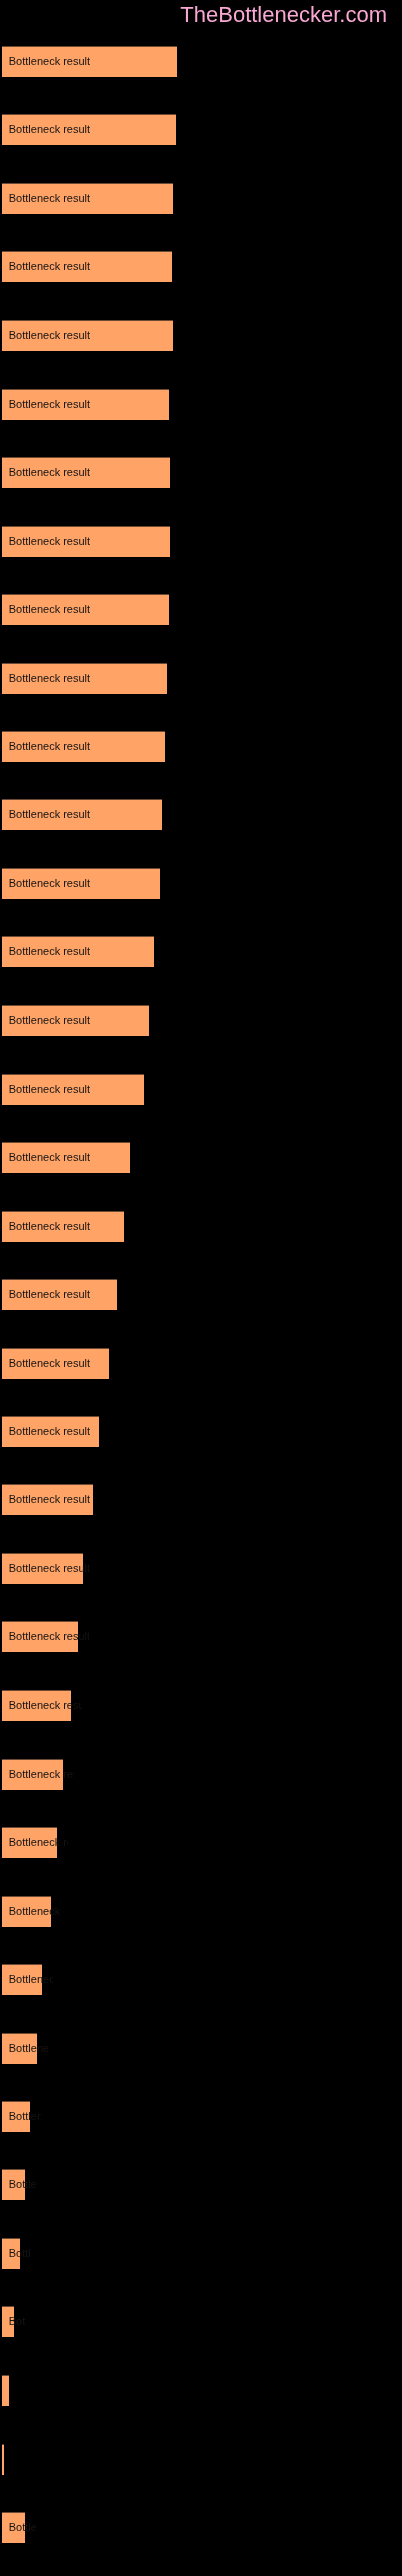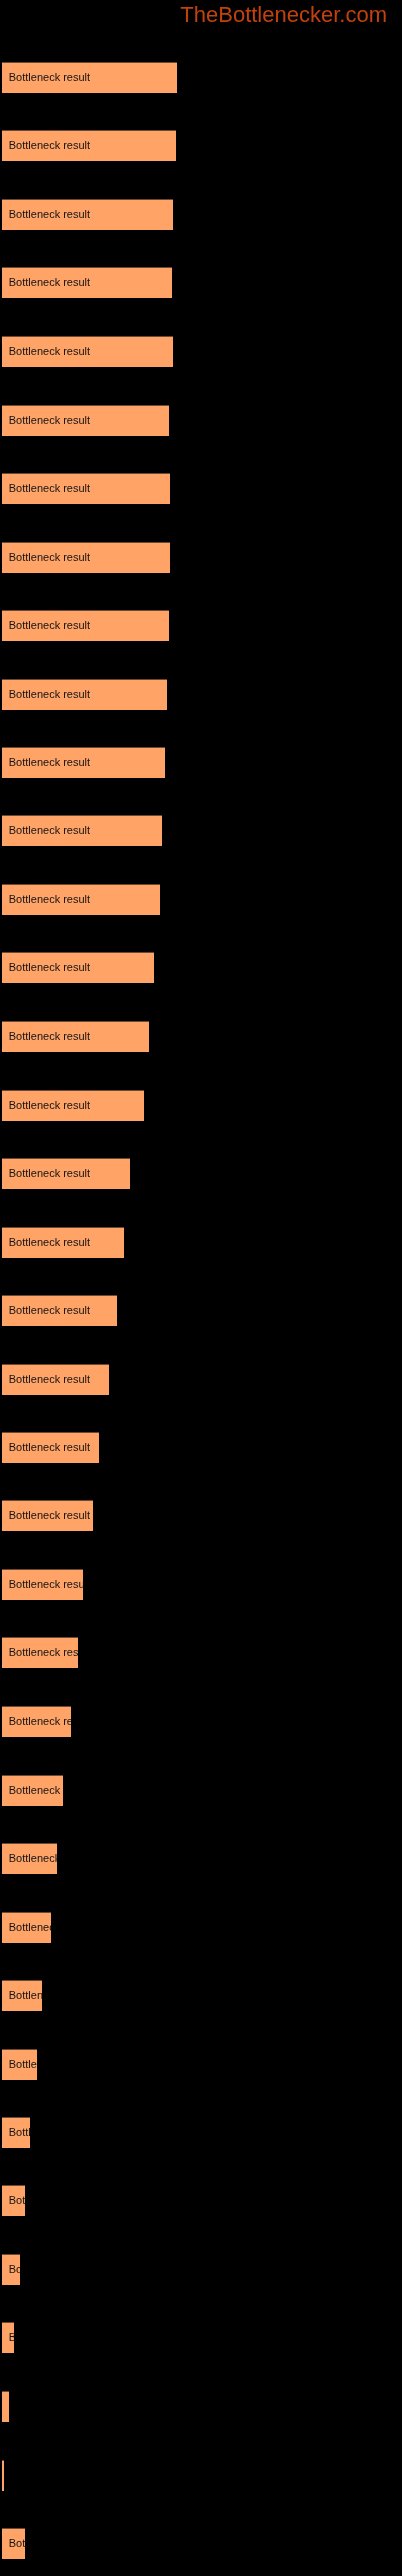--- a/index.html
+++ b/index.html
@@ -21,21 +21,21 @@
     width: 403px;
     height: 2576px;
     background: #000000;
   }
   #watermark {
     position: absolute;
     right: 16px;
     top: 1.6px;
     font-family: "Liberation Sans", sans-serif;
     font-size: 22px;
-    color: #c2410c;
+    color: #f9a8d4;
     letter-spacing: 0px;
     white-space: nowrap;
   }
   .bar-row {
     position: absolute;
     left: 0;
   }
   .bar {
     position: absolute;
     left: 2.4px;
@@ -53,23 +53,24 @@
     line-height: 31px;
     font-size: 11px;
     color: #141414;
     white-space: nowrap;
     font-family: "Liberation Sans", sans-serif;
     pointer-events: none;
   }
   .clipwrap {
     position: absolute;
     left: 2.4px;
-    top: 16px;
+    top: 0;
     height: 37px;
     overflow: hidden;
+    padding-left: 11px;
   }
 </style>
 </head>
 <body>
 
 <div id="chart-root">
   <div id="watermark">TheBottlenecker.com</div>
   <div id="bars-container">
       <div class="bar-row" style="top: 46px; width: 403px; height: 31px;">
         <div class="clipwrap" style="width: 175px;">

